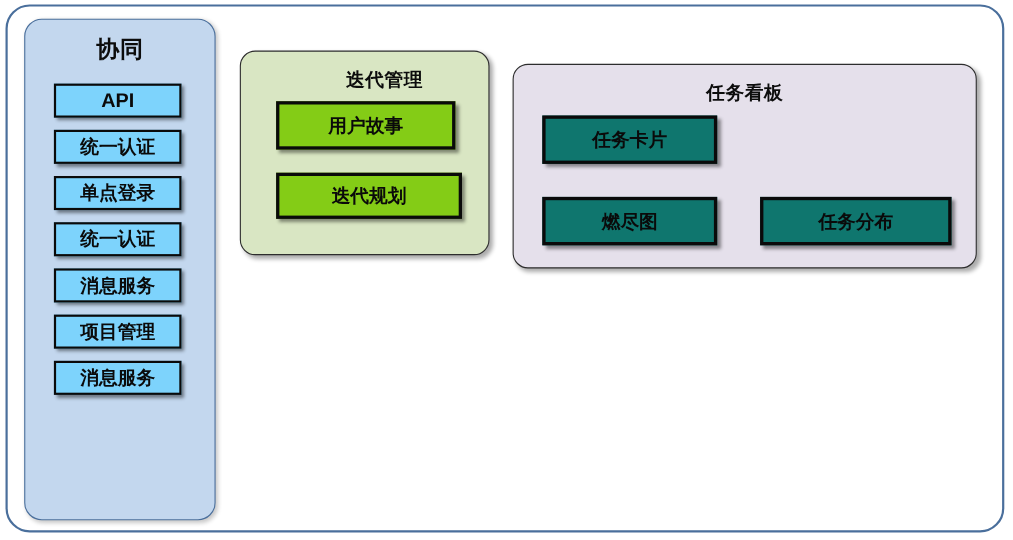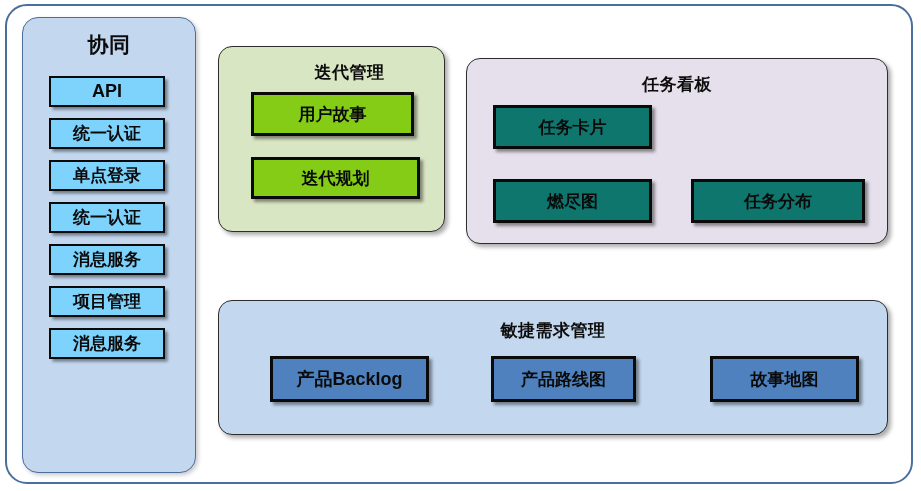--- a/index.html
+++ b/index.html
@@ -214,20 +214,14 @@
     <div class="btn-green" style="left:32px; top:110px; width:169px; height:42px;">迭代规划</div>
   </div>
 
   <div class="group grp-taskboard">
     <div class="group-title">任务看板</div>
     <div class="btn-purple" style="left:26px; top:46px; width:159px; height:44px;">任务卡片</div>
     <div class="btn-purple" style="left:26px; top:120px; width:159px; height:44px;">燃尽图</div>
     <div class="btn-purple" style="left:224px; top:120px; width:174px; height:44px;">任务分布</div>
   </div>
 
-  <div class="group grp-agile">
-    <div class="group-title">敏捷需求管理</div>
-    <div class="btn-blue mixed" style="left:51px; top:55px; width:159px; height:46px;">产品Backlog</div>
-    <div class="btn-blue" style="left:272px; top:55px; width:145px; height:46px;">产品路线图</div>
-    <div class="btn-blue" style="left:491px; top:55px; width:149px; height:46px;">故事地图</div>
-  </div>
 
 </div>
 
 </body></html>

